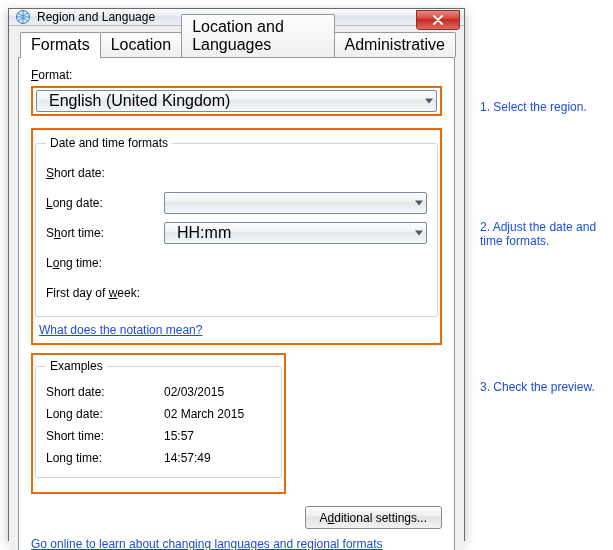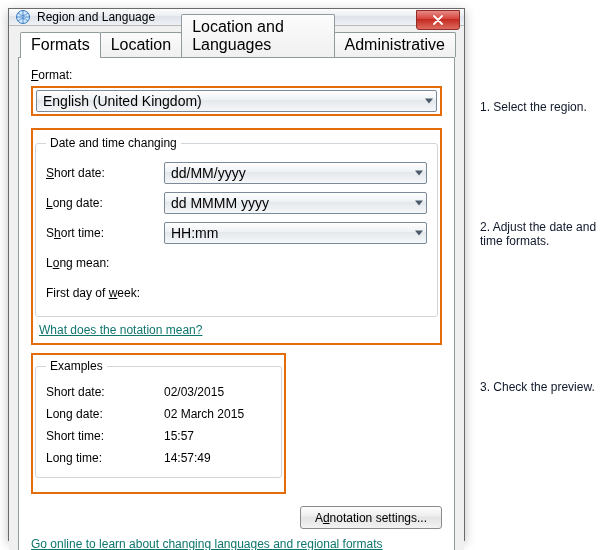--- a/index.html
+++ b/index.html
@@ -75,22 +75,22 @@
     display: flex; flex-direction: column;
     position: relative;
   }
   .section-label { margin-bottom: 4px; }
   .combo {
     width: 100%;
     height: 22px;
     border: 1px solid #7a8a99;
     background: linear-gradient(#fefefe,#eef1f4 45%,#e4e8ec 46%,#f5f7f9);
     display: flex; align-items: center;
-    padding: 0 4px 0 6px;
-    font-size: 14px;
+    padding: 0 4px 0 12px;
+    font-size: 16px;
     position: relative;
     border-radius: 2px;
   }
   .combo .combo-arrow {
     position: absolute; right: 3px; top: 50%; transform: translateY(-50%);
     width: 0; height: 0;
     border-left: 4px solid transparent;
     border-right: 4px solid transparent;
     border-top: 5px solid #4b5a68;
   }
@@ -99,39 +99,39 @@
     border: 1px solid #d0d5da;
     border-radius: 3px;
     margin: 12px 0 6px 0;
     padding: 8px 10px 8px 10px;
   }
   fieldset.group > legend { padding: 0 4px; font-size: 12px; }
   .row { display: flex; align-items: center; height: 30px; justify-content: space-between; }
   .row .lbl { width: 118px; }
   .row .ctl { flex:1; }
   .row .val { flex:1; }
-  .link { color: #0f766e; text-decoration: underline; cursor: pointer; display: inline-block; }
+  .link { color: #1d4ed8; text-decoration: underline; cursor: pointer; display: inline-block; }
   .btn {
     height: 23px;
     padding: 0 14px;
     border: 1px solid #8a8a8a;
     background: linear-gradient(#fdfdfd,#ededed 45%,#e2e2e2 46%,#f2f2f2);
     border-radius: 3px;
     font-size: 12px;
     font-family: inherit;
     cursor: default;
     display: inline-flex; align-items: center; justify-content: center;
   }
   .highlight-orange {
     border: 2px solid #e46c0a;
   }
   .accel { text-decoration: underline; }
   .annotation {
     position: absolute;
-    color: #0f172a;
+    color: #1d4ed8;
     font-size: 12px;
     width: 130px;
   }
 </style>
 </head>
 <body>
 
 <div class="stage">
   <div class="dialog">
 
@@ -165,51 +165,44 @@
 
         <div class="highlight-orange" style="padding:2px 3px; margin-bottom:4px;">
           <div class="combo">
             <span class="combo-text">English (United Kingdom)</span>
             <span class="combo-arrow"></span>
           </div>
         </div>
 
         <div class="highlight-orange" style="padding:0 2px 4px 2px; margin-top:8px;">
           <fieldset class="group" style="margin-top:6px; margin-bottom:0; border-top-color:#d0d5da;">
-            <legend>Date and time changing</legend>
+            <legend>Date and time formats</legend>
 
             <div class="row">
               <div class="lbl"><span class="accel">S</span><span>hort date:</span></div>
-              <div class="ctl">
-                  <div class="combo">
-                    <span class="combo-text">dd/MM/yyyy</span>
-                    <span class="combo-arrow"></span>
-                  </div>
-                </div>
             </div>
             <div class="row">
               <div class="lbl"><span class="accel">L</span><span>ong date:</span></div>
               <div class="ctl">
                   <div class="combo">
-                    <span class="combo-text">dd MMMM yyyy</span>
                     <span class="combo-arrow"></span>
                   </div>
                 </div>
             </div>
             <div class="row">
               <div class="lbl"><span>S</span><span class="accel">h</span><span>ort time:</span></div>
               <div class="ctl">
                   <div class="combo">
                     <span class="combo-text">HH:mm</span>
                     <span class="combo-arrow"></span>
                   </div>
                 </div>
             </div>
             <div class="row">
-              <div class="lbl"><span>L</span><span class="accel">o</span><span>ng mean:</span></div>
+              <div class="lbl"><span>L</span><span class="accel">o</span><span>ng time:</span></div>
             </div>
             <div class="row">
               <div class="lbl"><span>First day of </span><span class="accel">w</span><span>eek:</span></div>
             </div>
           </fieldset>
           <div style="padding:6px 4px 2px 4px;">
             <span class="link">What does the notation mean?</span>
           </div>
         </div>
 
@@ -232,21 +225,21 @@
               <div class="lbl">Long time:</div>
               <div class="val">14:57:49</div>
             </div>
           </fieldset>
         </div>
 
         <div style="display:flex; justify-content:flex-end; margin-top:12px;">
           <button class="btn">
               <span>A</span>
               <span class="accel">d</span>
-              <span>notation settings...</span>
+              <span>ditional settings...</span>
             </button>
         </div>
 
         <div style="margin-top:8px;">
           <span class="link">Go online to learn about changing languages and regional formats</span>
         </div>
 
       </div>
 
     </div>

